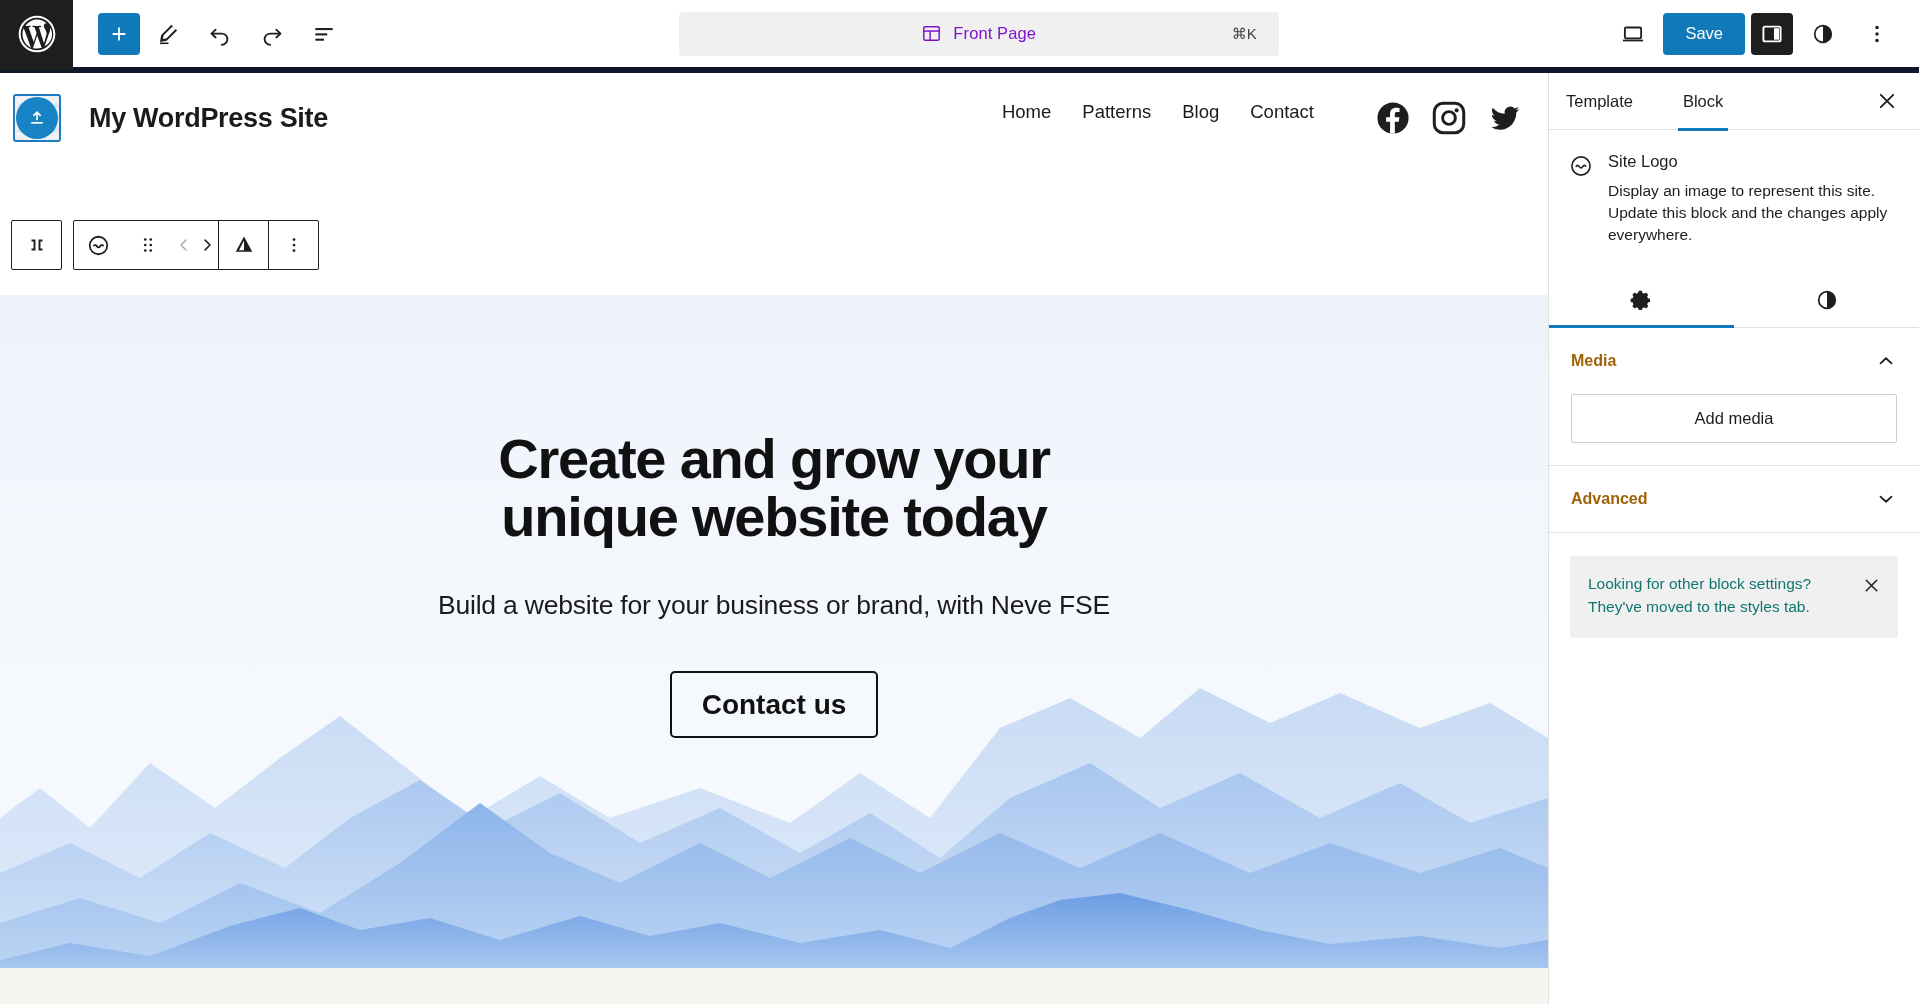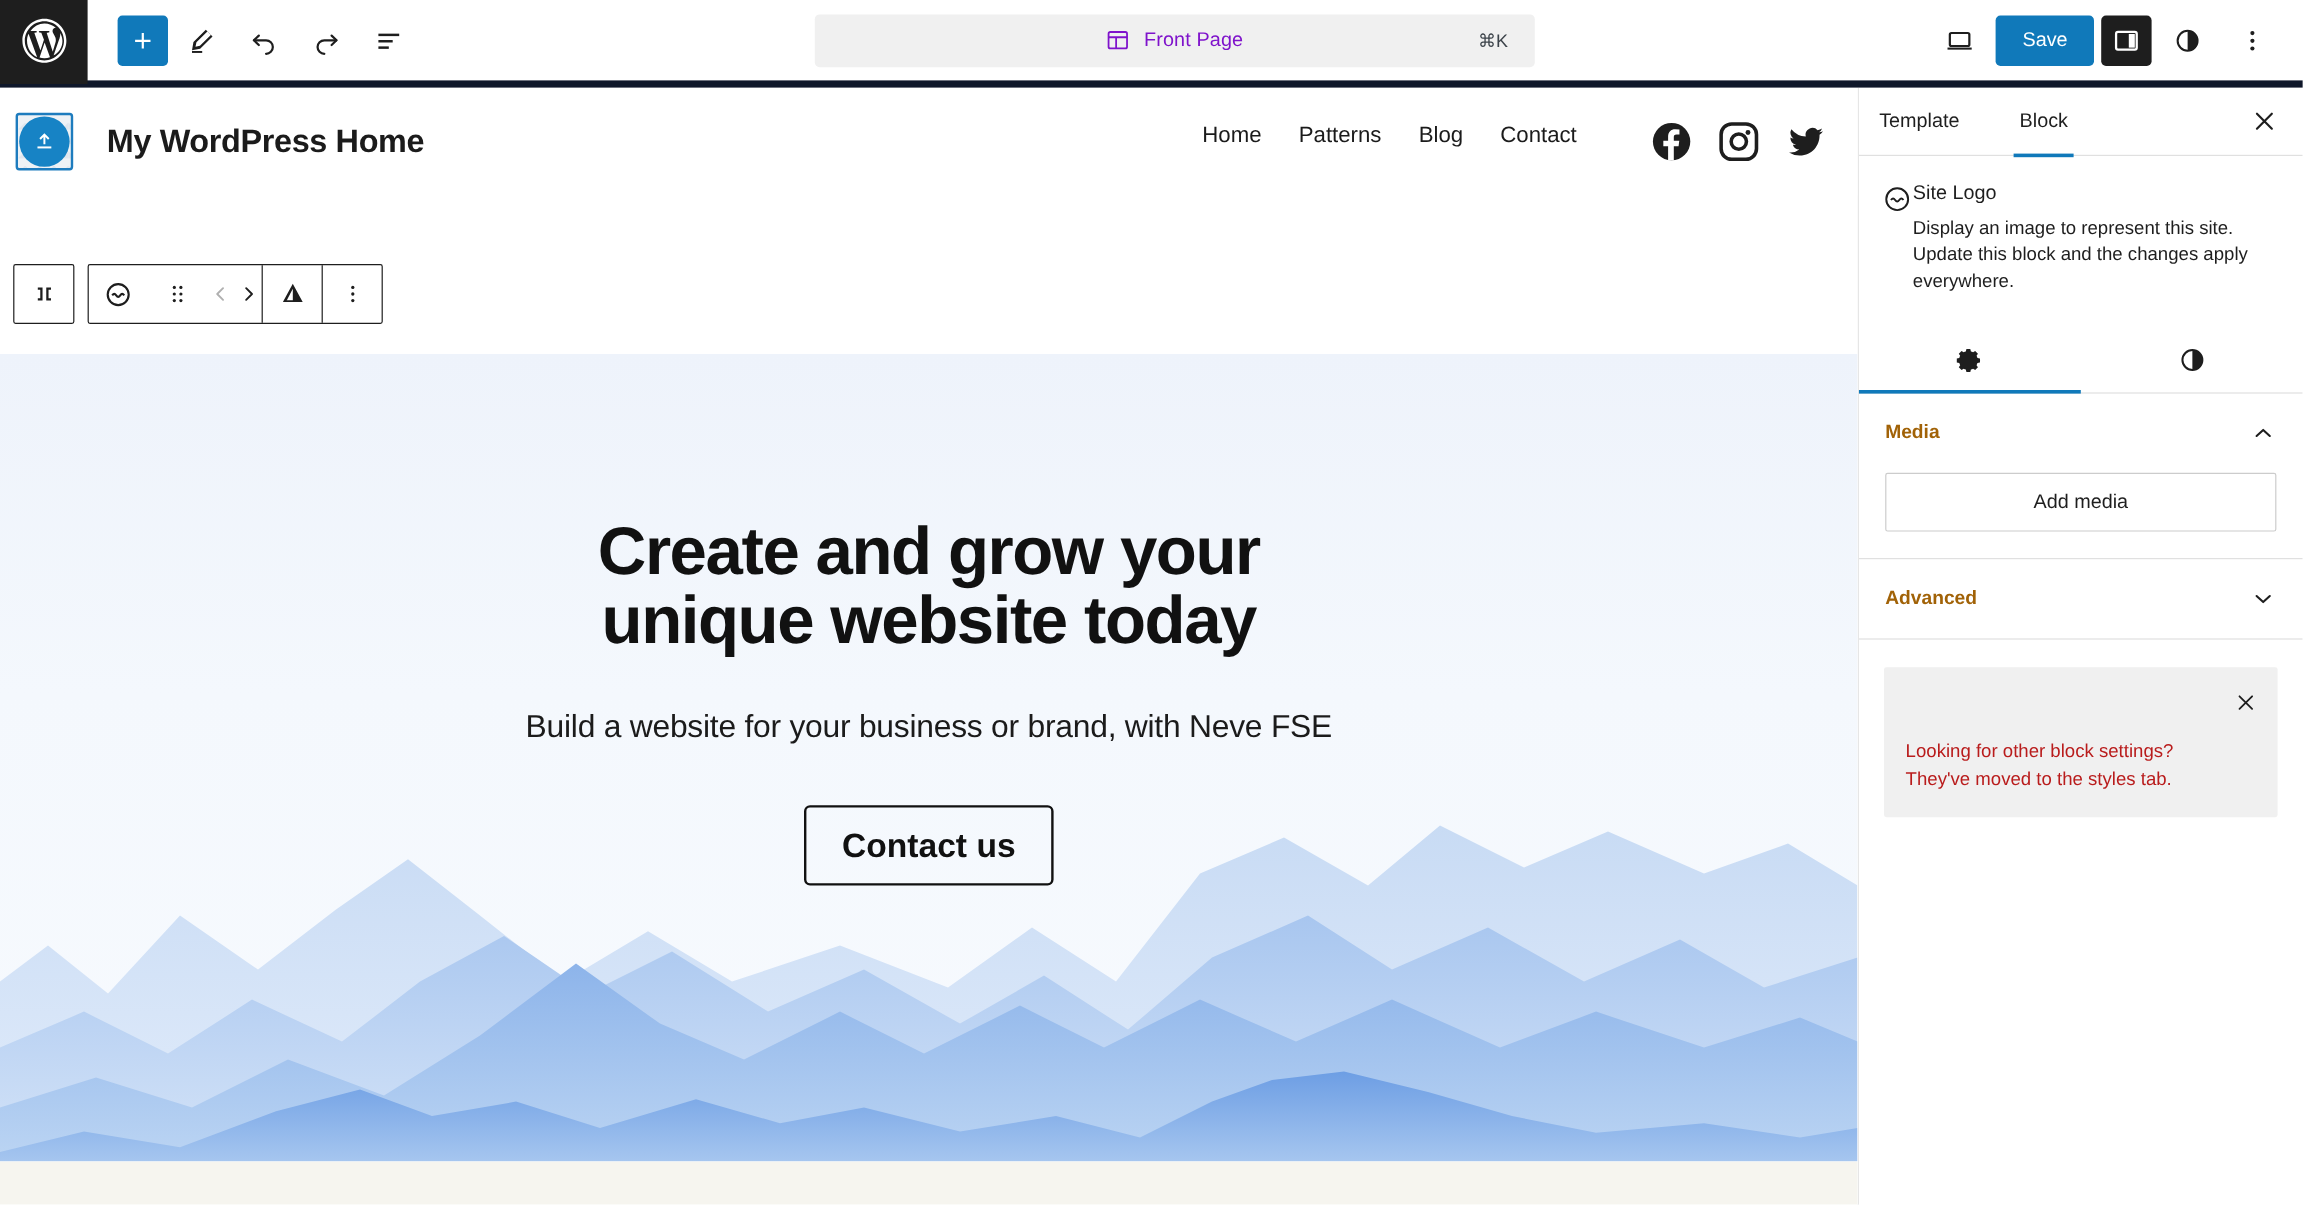--- a/index.html
+++ b/index.html
@@ -130,21 +130,21 @@
   .sb-tabs { display: flex; align-items: center; height: 57px; border-bottom: 1px solid #e0e0e0; position: relative; gap: 16px; }
   .sb-tab {
     height: 57px; padding: 0 17px; display: flex; align-items: center; font-size: 16.5px;
     color: #1e1e1e; cursor: pointer; position: relative; background: none; border: none;
     font-family: "Liberation Sans", sans-serif;
   }
   .sb-tab.active::after {
     content: ""; position: absolute; left: 12px; right: 12px; bottom: -1px; height: 3px; background: #1079ba;
   }
   .sb-close { margin-left: auto; margin-right: 20px; cursor: pointer; display: flex; }
-  .sb-blockinfo { padding: 22px 24px 0 19px; display: flex; }
+  .sb-blockinfo { padding: 22px 24px 0 19px; display: flex; gap: 14px; }
   .sb-blockname { font-size: 16.5px; color: #1e1e1e; }
   .sb-blockdesc { font-size: 15.5px; color: #1e1e1e; line-height: 1.43; margin-top: 9px; }
   .sb-subtabs { display: flex; margin-top: 27px; border-bottom: 1px solid #e0e0e0; }
   .sb-subtab {
     flex: 1; height: 54px; display: flex; align-items: center; justify-content: center;
     cursor: pointer; position: relative; background: none; border: none;
   }
   .sb-subtab.active::after {
     content: ""; position: absolute; left: 0; right: 0; bottom: -1px; height: 3px; background: #1079ba;
   }
@@ -157,21 +157,21 @@
   .sb-section-title { font-size: 16px; font-weight: bold; color: #a16207; }
   .add-media-btn {
     width: 100%; margin-top: 22px; height: 49px; background: #fff; border: 1px solid #ccc;
     border-radius: 2px; font-size: 16.5px; color: #1e1e1e; cursor: pointer;
     font-family: "Liberation Sans", sans-serif;
   }
   .sb-notice {
     margin: 23px 21px 0 21px; background: #f0f0f0; border-radius: 2px;
     padding: 17px 16px 19px 18px; display: flex; gap: 10px; align-items: flex-start;
   }
-  .sb-notice-text { font-size: 15.5px; color: #b91c1c; line-height: 1.47; flex: 1; margin-top: 43px; }
+  .sb-notice-text { font-size: 15.5px; color: #0f766e; line-height: 1.47; flex: 1; }
   .sb-notice-close { cursor: pointer; flex: 0 0 auto; margin-top: 2px; }
 </style>
 </head>
 <body>
 
 <div class="app">
 
   <div class="topbar">
     <div class="wp-logo-btn">
       <svg width="44" height="44" viewBox="0 0 24 24">
@@ -261,21 +261,21 @@
 
         <div class="site-header">
           <div class="logo-box">
             <div class="logo-circle">
               <svg width="22" height="22" viewBox="0 0 24 24">
                 <path fill="#fff" d="M12 4.4l4.6 4.6-1.3 1.3-2.4-2.4v6.6h-1.8V7.9L8.7 10.3 7.4 9 12 4.4z"></path>
                 <rect x="5.7" y="16.4" width="12.6" height="1.8" fill="#fff"></rect>
               </svg>
             </div>
           </div>
-          <div class="site-title">My WordPress Home</div>
+          <div class="site-title">My WordPress Site</div>
 
           <nav class="site-nav">
             <a class="nav-link">Home</a>
             <a class="nav-link">Patterns</a>
             <a class="nav-link">Blog</a>
             <a class="nav-link">Contact</a>
 
             <div class="social-row">
               <svg class="social-ic" viewBox="0 0 24 24">
                 <circle cx="12" cy="12" r="11" fill="#1e1e1e"></circle>

